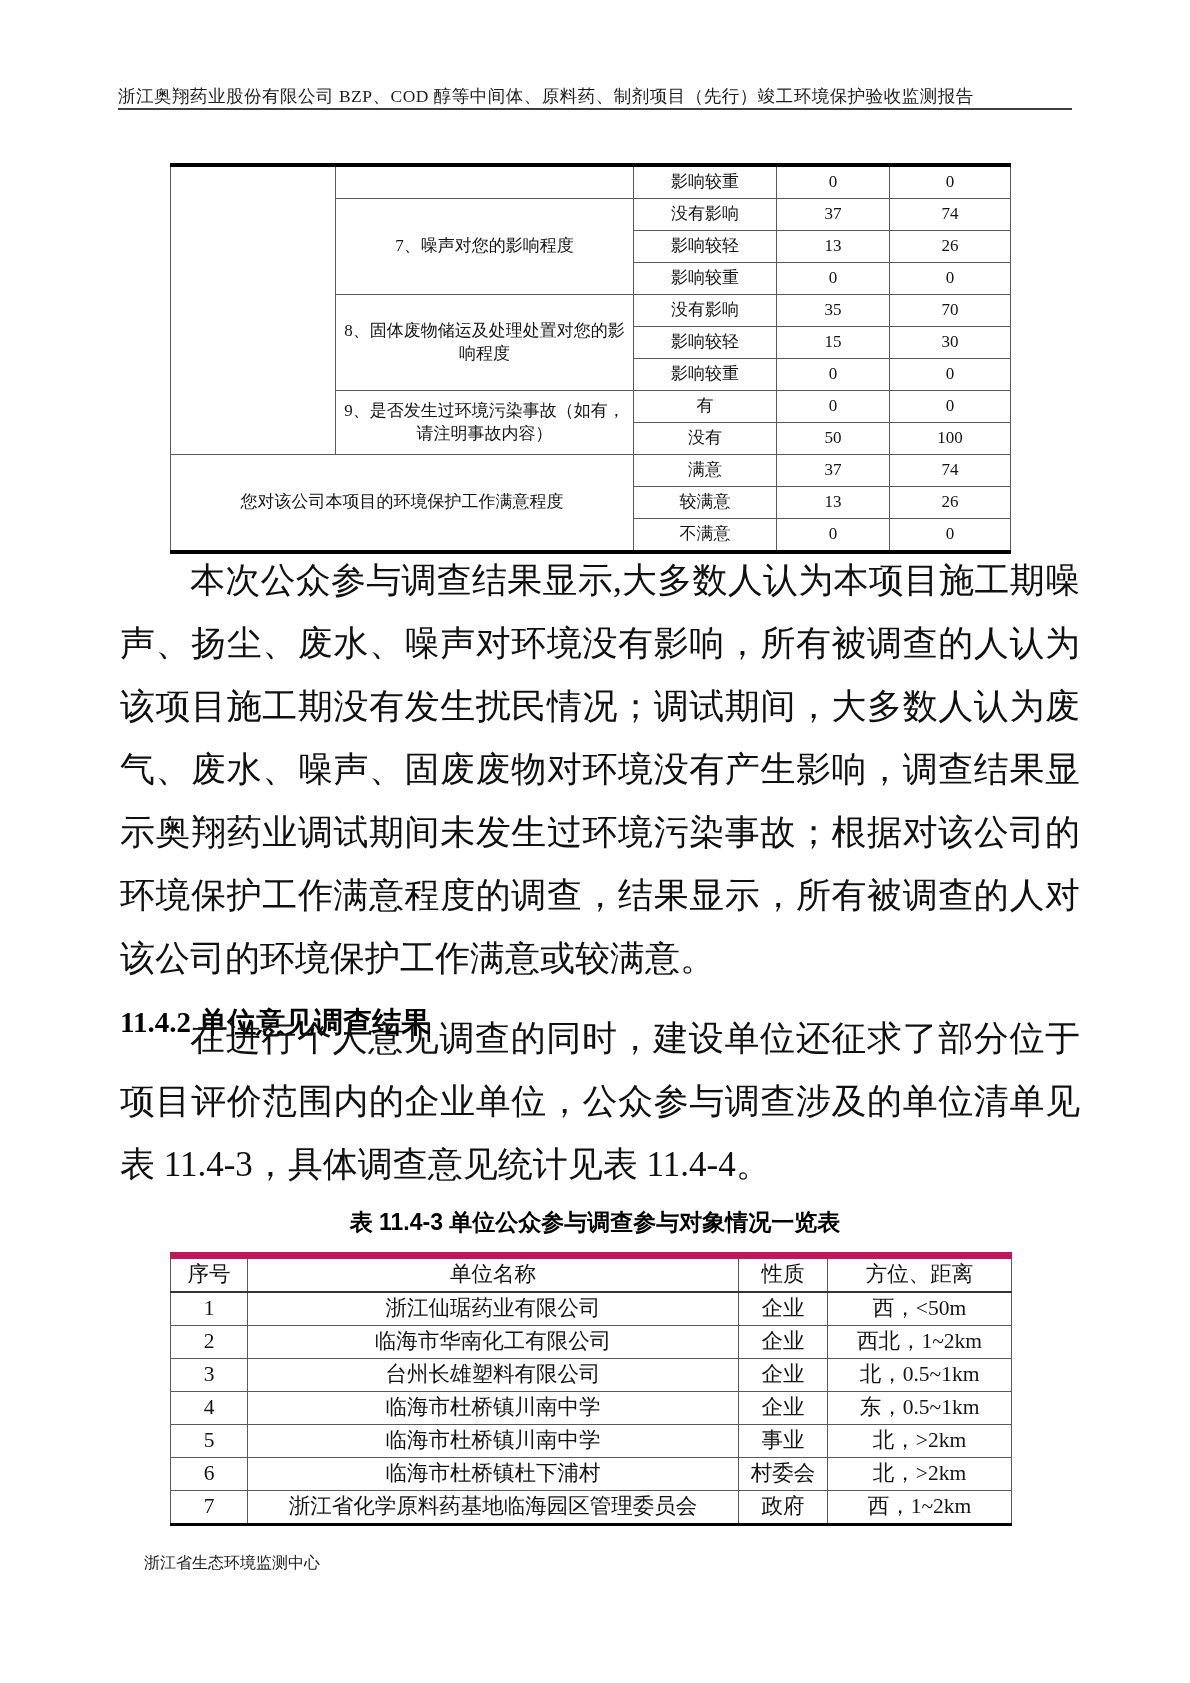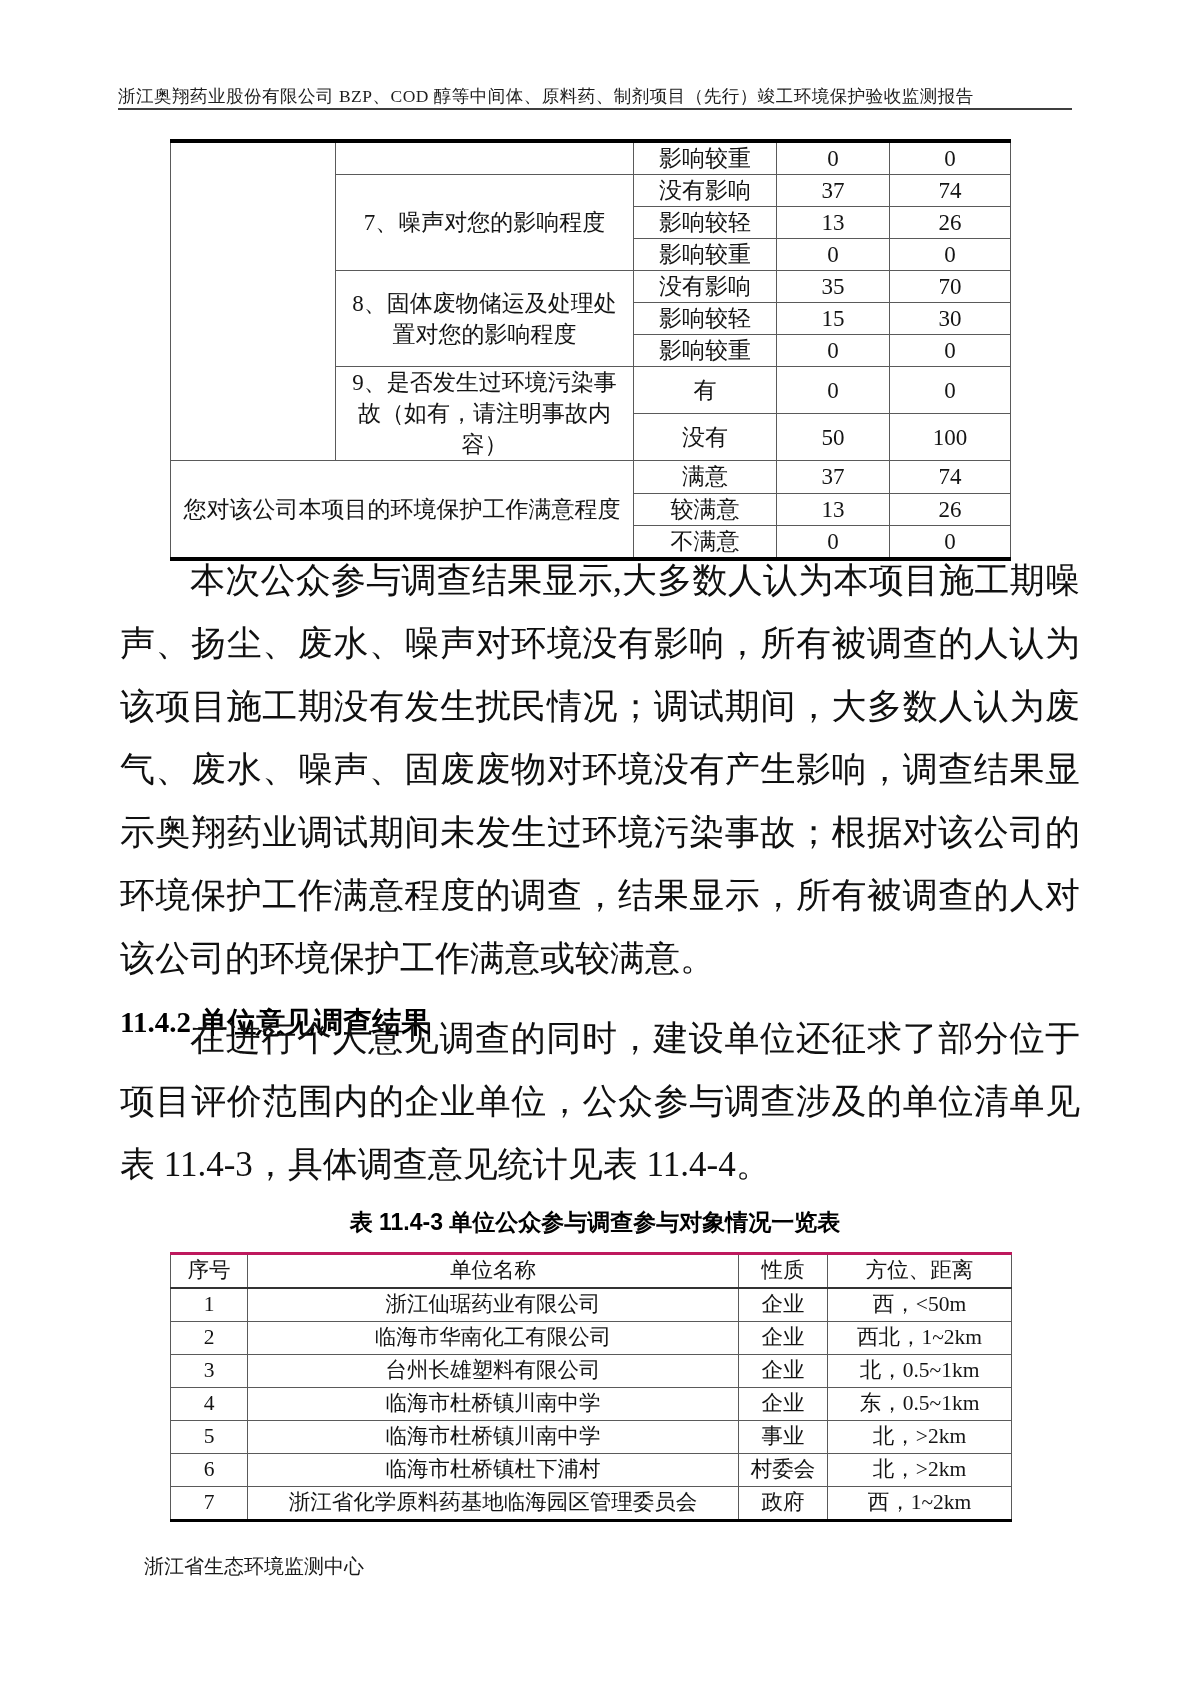--- a/index.html
+++ b/index.html
@@ -10,22 +10,22 @@
   
   .page-header{
     position:absolute;top:84px;left:118px;width:954px;text-align:left;
     font-size:17.5px;letter-spacing:0.5px;color:#1c1c1c;
     padding-bottom:0;border-bottom:2.5px solid #3f3f3f;
   }
   
   .t1-wrap{position:absolute;top:139px;left:170px;}
   table.t1{
     width:841px;border-collapse:collapse;table-layout:fixed;
-    font-size:23px;color:#141414;
-    border-top:4px solid #000;border-bottom:4px solid #000;
+    font-size:17px;color:#141414;
+    border-top:4px solid #000;border-bottom:4px solid #000;margin-top:24px;
   }
   table.t1 td{
     border:1px solid #5a5a5a;height:31px;text-align:center;
     padding:0 4px;line-height:1.35;
   }
   table.t1 td.qcell{padding:0 8px;}
   
   .para{
     position:absolute;left:120px;width:960px;
     font-size:35px;line-height:63px;text-align:justify;text-indent:2em;
@@ -42,31 +42,31 @@
   .t2-title{
     position:absolute;top:1206px;left:0;width:1190px;text-align:center;
     font-size:23px;font-weight:bold;line-height:32px;color:#000;
     font-family:"Liberation Sans","DejaVu Sans",sans-serif;
   }
   
   .t2-wrap{position:absolute;top:1252px;left:170px;}
   table.t2{
     width:841px;border-collapse:collapse;table-layout:fixed;
     font-size:21.5px;color:#141414;
-    border-top:3px solid #be185d;border-bottom:3px solid #000;border-radius:24px;
+    border-top:7px solid #be185d;border-bottom:3px solid #000;border-radius:24px;
   }
   table.t2 td,table.t2 th{
     border:1px solid #5a5a5a;height:32px;text-align:center;
     font-weight:normal;padding:0 4px;line-height:1.3;
   }
   table.t2 tr.head th{border-bottom:2px solid #333;}
   
   .page-footer{
     position:absolute;top:1553px;left:120px;width:960px;height:30px;
-    font-size:20px;color:#1a1a1a;
+    font-size:16px;color:#1a1a1a;
   }
   .footer-org{position:absolute;left:24px;top:0;}
   .footer-page{position:absolute;left:0;top:0;width:100%;text-align:center;}
 </style>
 </head>
 <body>
 
 <div class="page-header">浙江奥翔药业股份有限公司 BZP、COD 醇等中间体、原料药、制剂项目（先行）竣工环境保护验收监测报告</div>
 
 <div class="t1-wrap">

